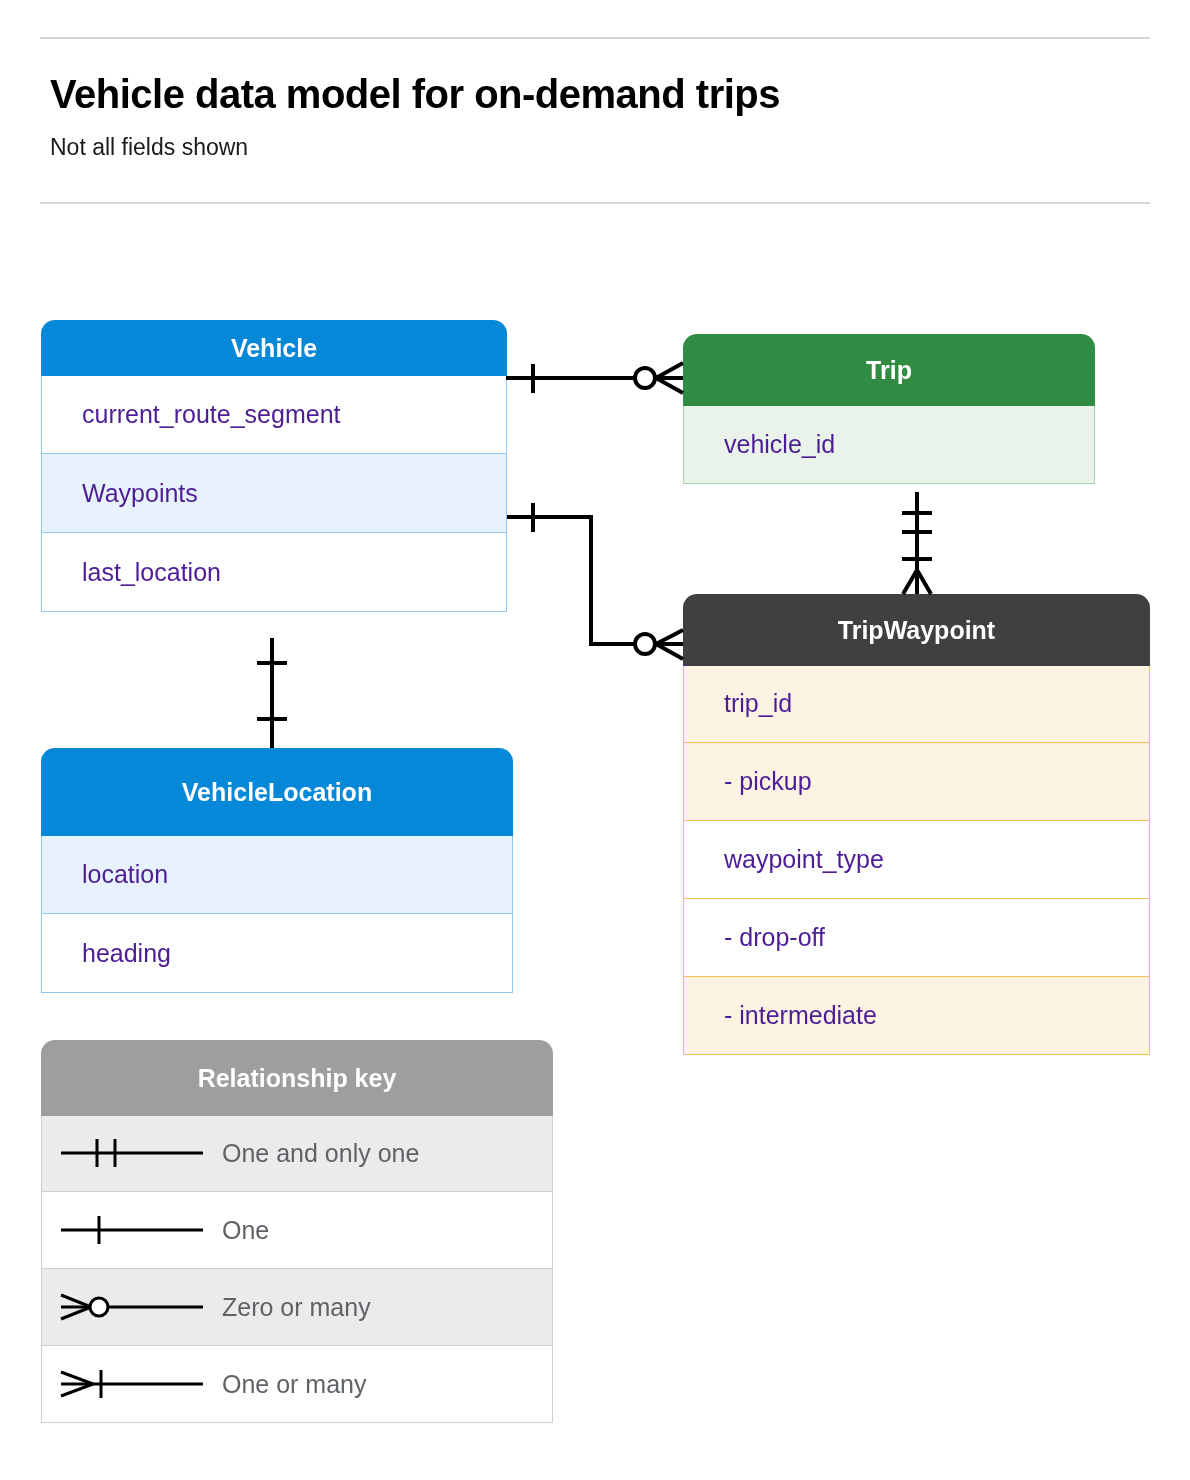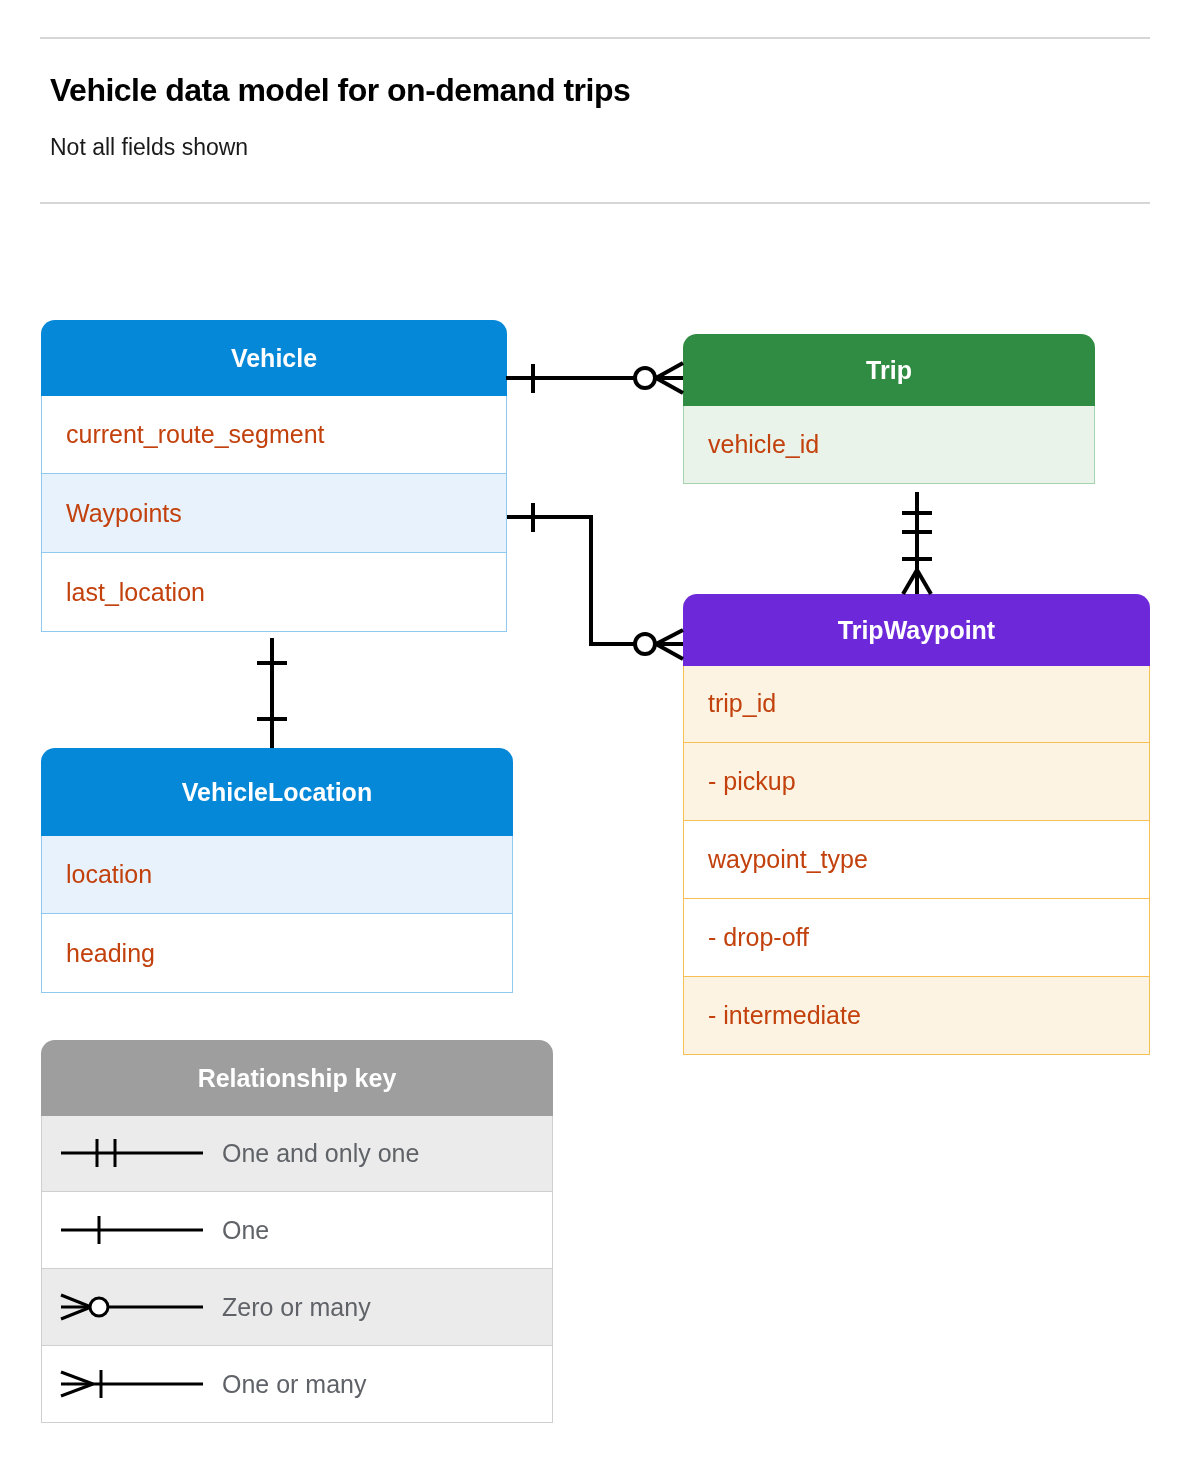--- a/index.html
+++ b/index.html
@@ -24,21 +24,21 @@
     height: 2px;
     background: #d6d6d6;
   }
   #rule-top    { top: 37px; }
   #rule-bottom { top: 202px; }
 
   #page-title {
     position: absolute;
     left: 50px;
     top: 72px;
-    font-size: 32px;
+    font-size: 40px;
     font-weight: bold;
     color: #000000;
     letter-spacing: -0.5px;
     white-space: nowrap;
   }
   #page-subtitle {
     position: absolute;
     left: 50px;
     top: 134px;
     font-size: 23px;
@@ -68,57 +68,57 @@
   .entity-rows {
     box-sizing: border-box;
     position: relative;
     top: -1px;
   }
   .entity-row {
     box-sizing: border-box;
     display: flex;
     align-items: center;
     font-size: 25px;
-    padding-left: 24px;
-    color: #c2410c;
+    padding-left: 40px;
+    color: #4c1d95;
     border-style: solid;
     border-width: 1px;
     margin-top: -1px;
   }
 
   
   .theme-blue .entity-header { background: #0588d8; }
   .theme-blue .entity-row    { border-color: #8fc9f0; }
   .theme-blue .row-alt       { background: #e8f2fc; }
   .theme-blue .row-plain     { background: #ffffff; }
 
   
   .theme-green .entity-header { background: #2f8c42; }
   .theme-green .entity-row    { border-color: #a6d4ae; }
   .theme-green .row-alt       { background: #e9f3ea; }
 
   
-  .theme-orange .entity-header { background: #6d28d9; }
+  .theme-orange .entity-header { background: #404040; }
   .theme-orange .entity-row    { border-color: #f6c055; }
   .theme-orange .row-alt       { background: #fdf3e2; }
   .theme-orange .row-plain     { background: #ffffff; }
 
   
   .theme-grey .entity-header { background: #9e9e9e; }
   .theme-grey .row-alt       { background: #ebebeb; }
   .theme-grey .row-plain     { background: #ffffff; }
 
   
   #entity-vehicle          { left: 41px;  top: 320px;  width: 466px; }
   #entity-vehicle-location { left: 41px;  top: 748px;  width: 472px; }
   #entity-trip             { left: 683px; top: 334px;  width: 412px; }
   #entity-trip-waypoint    { left: 683px; top: 594px;  width: 467px; }
   #legend-box              { left: 41px;  top: 1040px; width: 512px; }
 
-  #entity-vehicle .entity-header          { height: 76px; }
+  #entity-vehicle .entity-header          { height: 56px; }
   #entity-vehicle .entity-row             { height: 80px; }
   #entity-vehicle-location .entity-header { height: 88px; }
   #entity-vehicle-location .entity-row    { height: 80px; }
   #entity-trip .entity-header             { height: 72px; }
   #entity-trip .entity-row                { height: 80px; }
   #entity-trip-waypoint .entity-header    { height: 72px; }
   #entity-trip-waypoint .entity-row       { height: 79px; }
 
   #legend-box .entity-header { height: 76px; font-size: 25px; }
   .legend-row {

